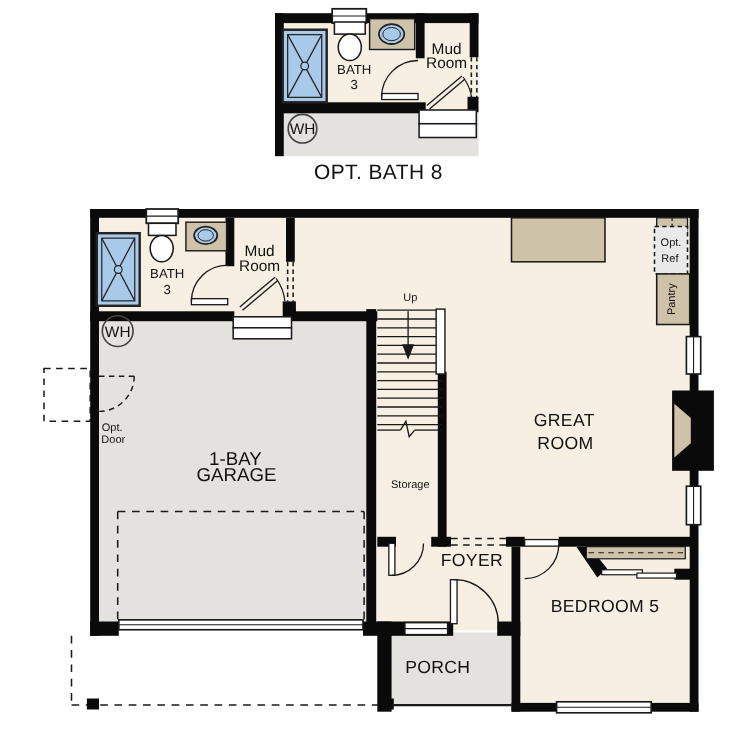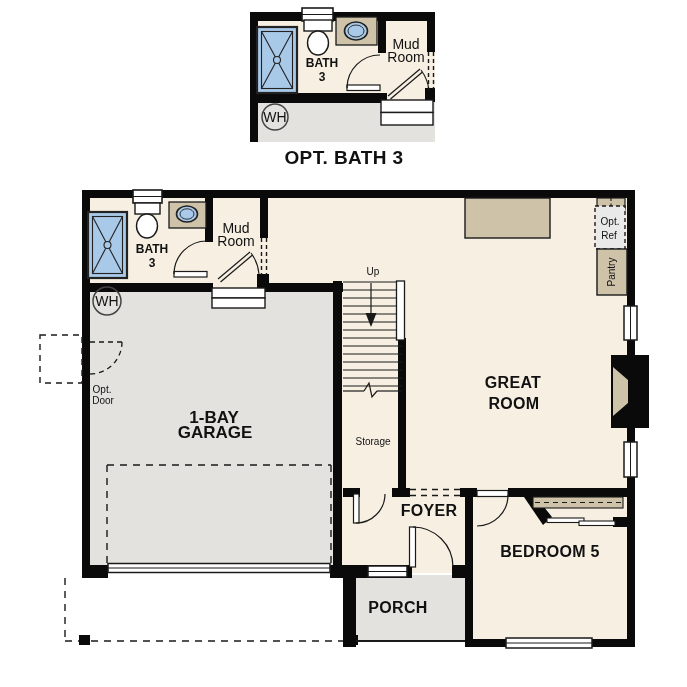--- a/index.html
+++ b/index.html
@@ -5,21 +5,21 @@
   :root{
     --floor:#f6efe2; --garage:#e3e2df; --tan:#cec2a9; --blue:#a9c9e8;
     --wall:#0a0a0a; --optref:#e9e9e9; --ink:#111111; --line:#1a1a1a;
   }
   html,body{margin:0;padding:0;background:#ffffff;}
   #canvas{position:relative;width:687px;height:687px;background:#ffffff;overflow:hidden;
           font-family:"Liberation Sans", sans-serif;}
   #plan-svg{position:absolute;left:0;top:0;}
   .lbl{position:absolute;transform:translate(-50%,-50%);color:var(--ink);
        white-space:nowrap;line-height:1;}
-  .b{font-weight:bold;}
+  .b{font-weight:normal;}
   .t19{font-size:19px;letter-spacing:.4px;}
   .t17{font-size:17px;}
   .t16{font-size:16px;letter-spacing:.3px;}
   .t15{font-size:16px;letter-spacing:.3px;}
   .t12{font-size:12px;}
   .t11{font-size:14px;}
   .t10{font-size:10px;}
   .t9{font-size:14px;}
   .rot{transform:translate(-50%,-50%) rotate(-90deg);}
 </style>
@@ -278,21 +278,21 @@
       <line x1="506" y1="643" x2="592" y2="643" stroke="var(--line)" stroke-width="1"></line>
     </g>
   </g>
 </svg>
 
 <div class="lbl b t12" style="left:322px;top:63px">BATH</div>
 <div class="lbl b t12" style="left:322px;top:77px">3</div>
 <div class="lbl t11" style="left:406px;top:44px">Mud</div>
 <div class="lbl t11" style="left:406px;top:57px">Room</div>
 <div class="lbl t9" style="left:275px;top:117px">WH</div>
-<div class="lbl b t19" style="left:344px;top:157px">OPT. BATH 3</div>
+<div class="lbl b t19" style="left:344px;top:157px">OPT. BATH 8</div>
 
 <div class="lbl b t12" style="left:152px;top:249px">BATH</div>
 <div class="lbl b t12" style="left:152px;top:263px">3</div>
 <div class="lbl t11" style="left:236px;top:228px">Mud</div>
 <div class="lbl t11" style="left:236px;top:241px">Room</div>
 <div class="lbl t9" style="left:107px;top:301px">WH</div>
 <div class="lbl t10" style="left:373px;top:272px">Up</div>
 <div class="lbl t10" style="left:373px;top:442px">Storage</div>
 <div class="lbl b t16" style="left:513px;top:383px">GREAT</div>
 <div class="lbl b t16" style="left:514px;top:404px">ROOM</div>

